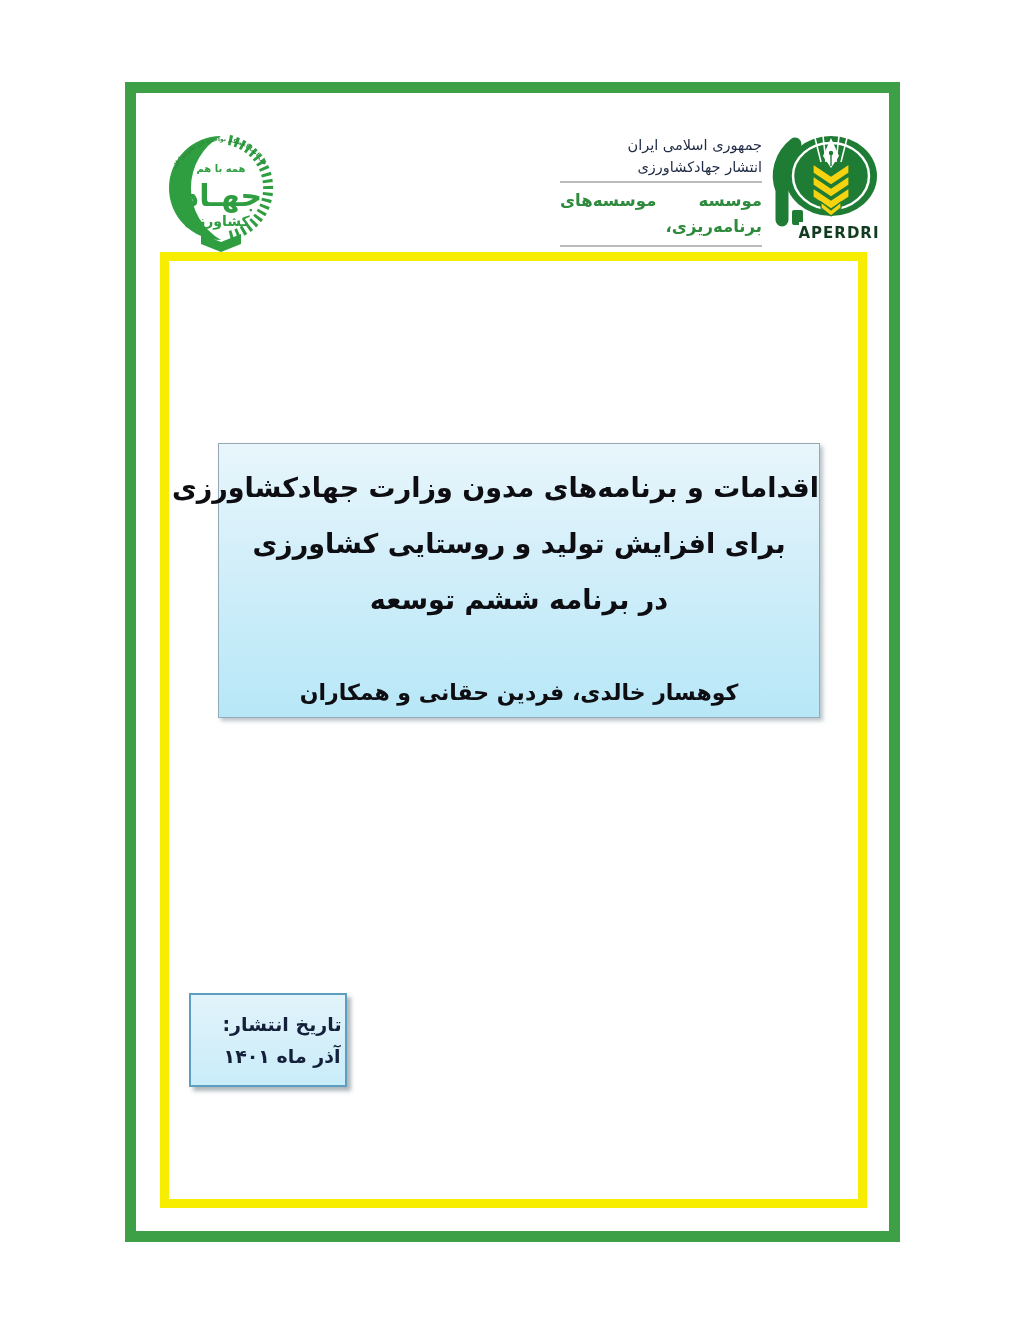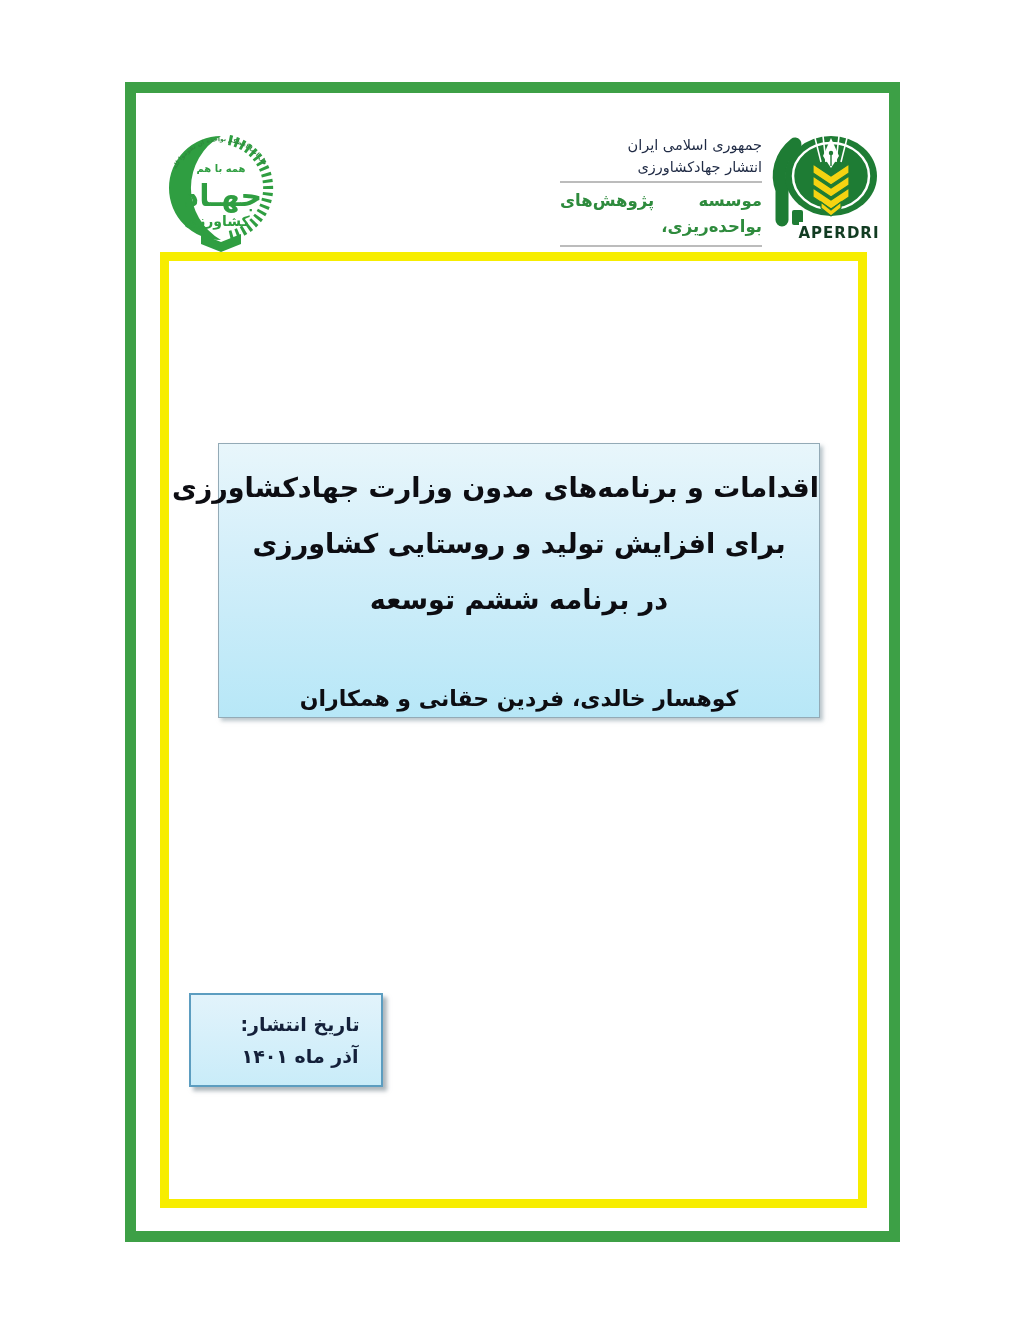--- a/index.html
+++ b/index.html
@@ -49,26 +49,26 @@
     box-shadow:3px 3px 4px rgba(130,150,160,0.55);
     display:flex;flex-direction:column;
     direction:rtl;text-align:center;
   }
   .title-lines{padding-top:16px;}
   .title-line{
     font-size:27px;font-weight:bold;color:#0d0d12;
     line-height:56px;height:56px;white-space:nowrap;
   }
   .authors-line{
-    margin-top:auto;padding-bottom:6px;
+    margin-top:auto;padding-bottom:12px;
     font-size:22px;font-weight:bold;color:#0d0d12;
   }
   
   .date-box{
-    position:absolute;left:189px;top:993px;width:194px;height:94px;
+    position:absolute;left:189px;top:993px;width:158px;height:94px;
     box-sizing:border-box;
     background:linear-gradient(180deg,#e2f3fb 0%,#c9ecf9 100%);
     border:2px solid #5c9dc0;
     box-shadow:4px 4px 4px rgba(120,135,145,0.6);
     display:flex;flex-direction:column;align-items:center;justify-content:center;
     direction:rtl;text-align:center;
     font-size:19px;font-weight:bold;color:#14203a;line-height:32px;padding-left:28px;
   }
 </style>
 </head>
@@ -96,21 +96,21 @@
     <text x="66" y="110" text-anchor="middle" font-size="14" font-weight="bold" fill="#2f9e41">کشاورزی</text>
 
     <path d="M50 118 L70 126 L70 136 L50 128 Z" fill="#2f9e41"></path>
     <path d="M90 118 L70 126 L70 136 L90 128 Z" fill="#2f9e41"></path>
   </svg>
 
   <div class="org-block">
     <div class="org-line-navy">جمهوری اسلامی ایران</div>
     <div class="org-line-navy">انتشار جهادکشاورزی</div>
     <hr class="org-divider">
-    <div class="org-line-green">موسسه پژوهش‌های بواحده‌ریزی،</div>
+    <div class="org-line-green">موسسه موسسه‌های برنامه‌ریزی،</div>
     <hr class="org-divider">
     <div class="org-line-green">اقتصادکشاورزی و توسعه روستایی</div>
     <hr class="org-divider">
   </div>
 
   <svg class="aperdri-logo" viewBox="0 0 122 118" xmlns="http://www.w3.org/2000/svg">
 
     <path d="M30 18 A 46 42 0 0 0 17 64 L17 94" fill="none" stroke="#1e7c34" stroke-width="13" stroke-linecap="round"></path>
     <rect x="27" y="84" width="11" height="15" rx="2" fill="#1e7c34"></rect>
 

